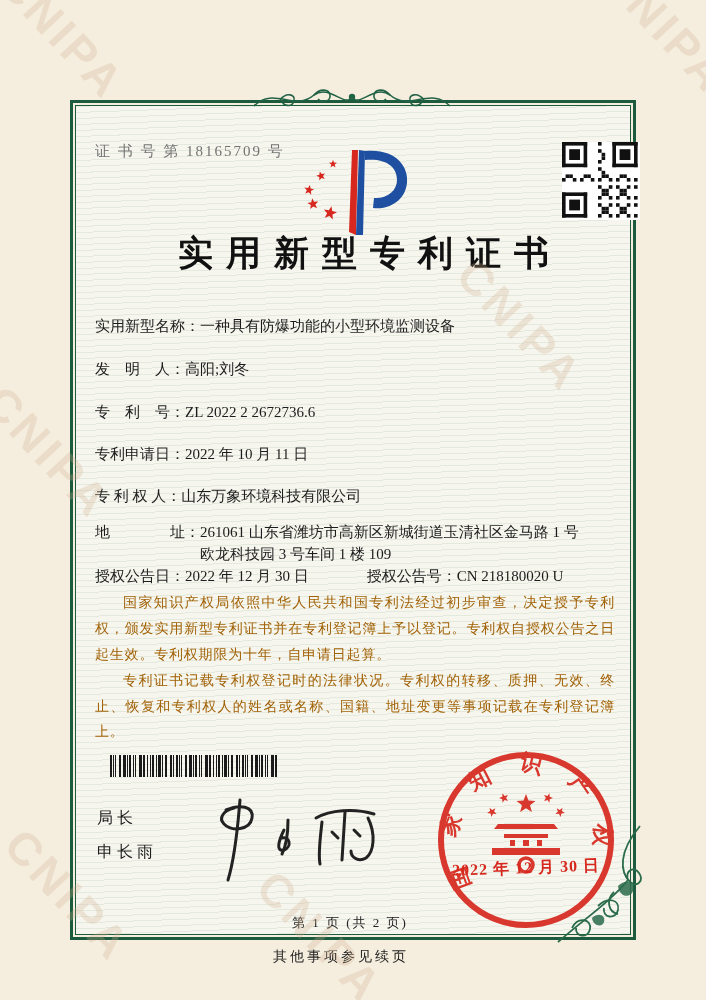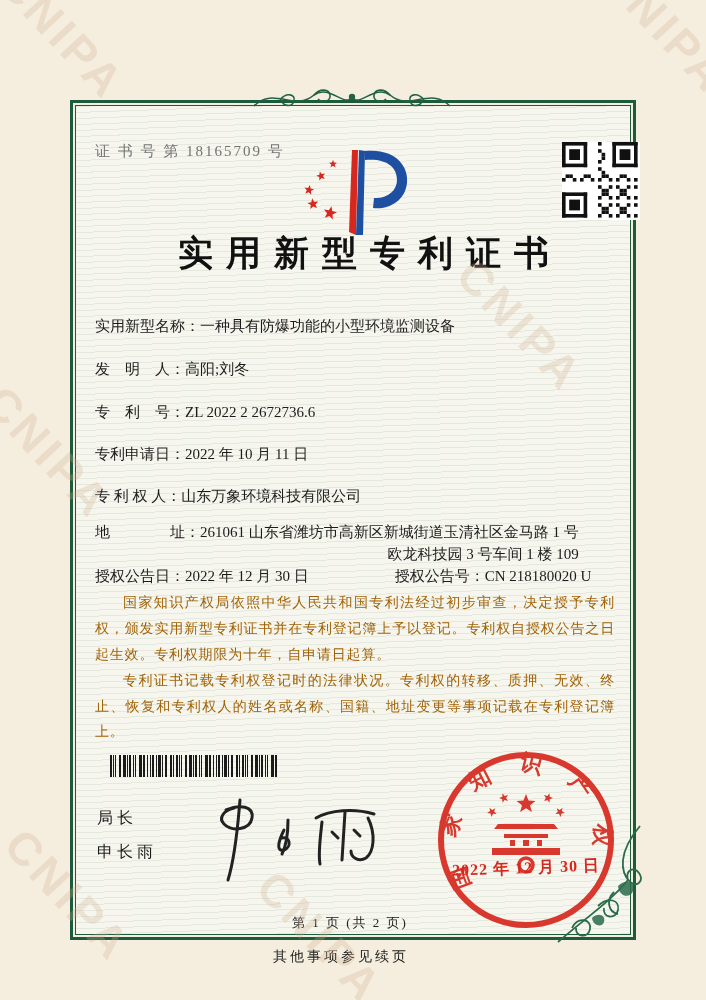--- a/index.html
+++ b/index.html
@@ -13,22 +13,22 @@
   .cert-inner{position:absolute;left:2px;top:2px;right:2px;bottom:2px;border:1px solid #1d5b3e;
       background-color:#f7f6ee;
       background-image:repeating-linear-gradient(178deg, rgba(60,120,80,0.10) 0px, rgba(60,120,80,0.10) 1px, transparent 1px, transparent 6px);}
   .abs{position:absolute;z-index:3;}
   .certno{left:95px;top:142px;font-size:15px;letter-spacing:2px;color:#737373;}
   .title{left:70px;top:230px;width:600px;text-align:center;font-size:35px;font-weight:bold;
       letter-spacing:13px;color:#111;}
   .row{left:95px;width:520px;font-size:15px;color:#1c1c1c;line-height:22px;}
   .flabel{color:#1c1c1c;}
   .fval{color:#1c1c1c;}
-  .addrblock{display:inline-block;vertical-align:top;max-width:420px;text-align:right;}
-  .grant2{margin-left:86px;text-align:center;}
+  .addrblock{display:inline-block;vertical-align:top;max-width:420px;}
+  .grant2{margin-left:58px;text-align:center;}
   .bodytext{left:95px;top:590px;width:520px;font-size:14px;line-height:1.85;letter-spacing:0.8px;
       color:#a16207;text-align:justify;}
   .bodytext p{margin:0;text-indent:2em;}
   .sig{font-size:16px;letter-spacing:4px;color:#1c1c1c;}
   .pageinfo{left:70px;top:914px;width:560px;text-align:center;font-size:13px;letter-spacing:2px;color:#222;}
   .note{left:0;top:948px;width:682px;text-align:center;font-size:14px;letter-spacing:3px;color:#222;}
   .sealdate{left:428px;top:858px;width:196px;text-align:center;font-size:16px;font-weight:bold;
       color:#d6281e;letter-spacing:1px;transform:rotate(-2deg);z-index:5;}
   .sealtxt{font-size:22px;font-weight:bold;fill:#d6281e;letter-spacing:27px;
       font-family:"Liberation Serif",serif;}

